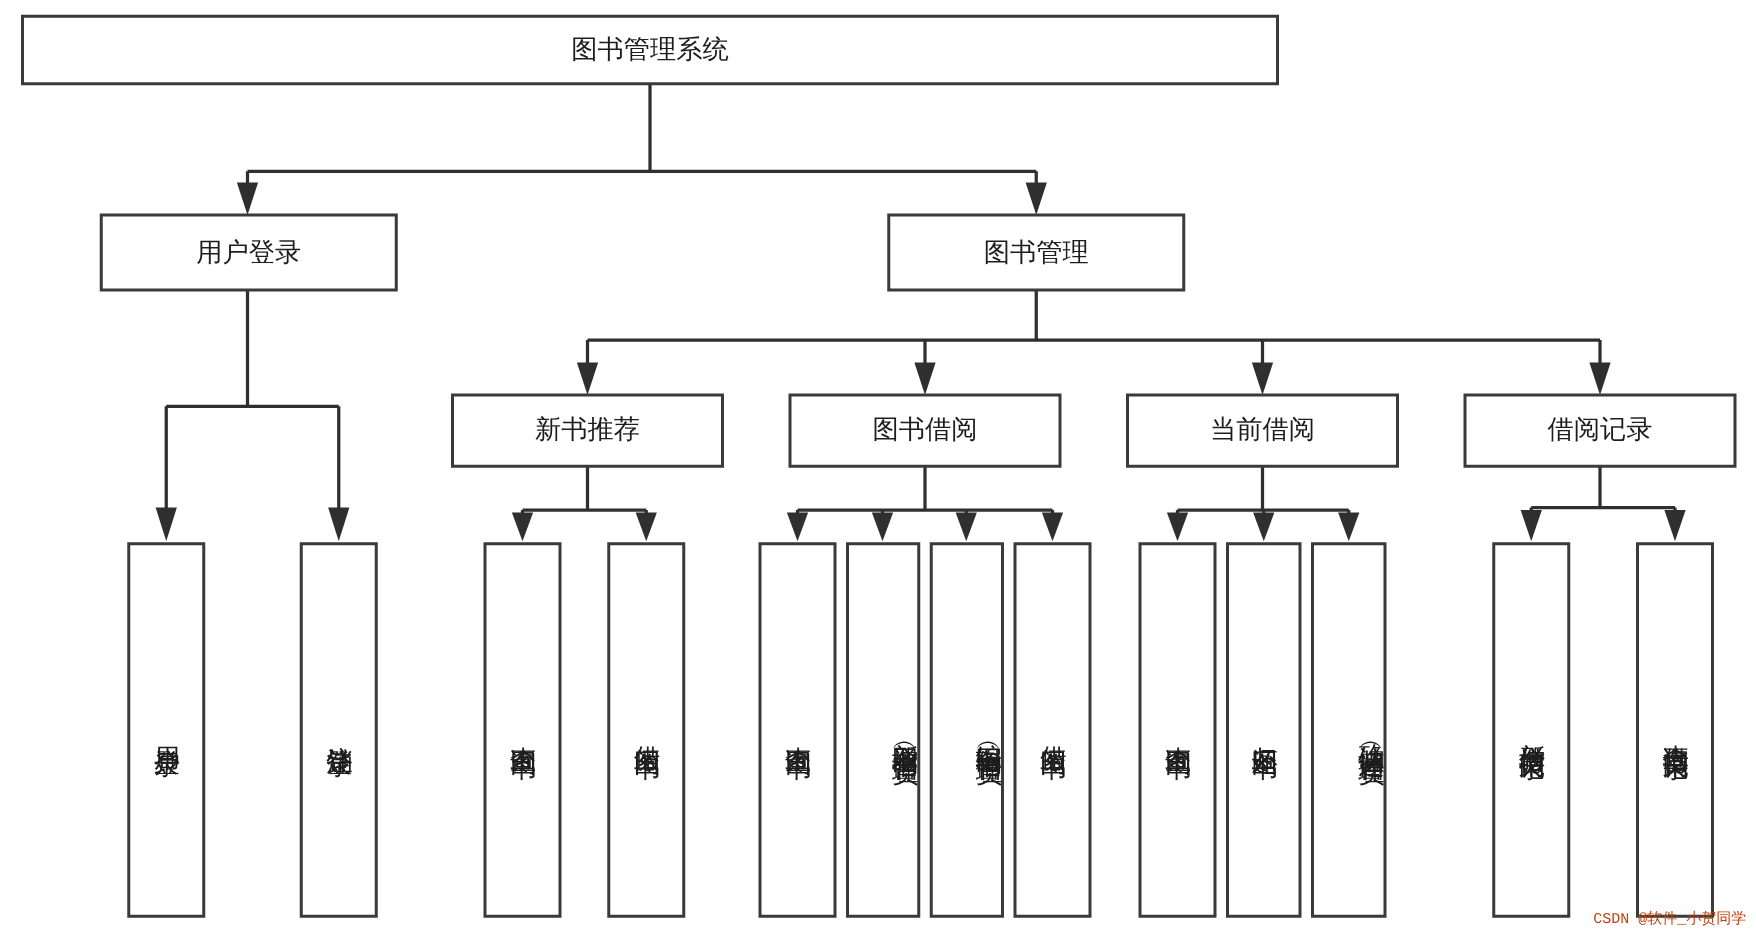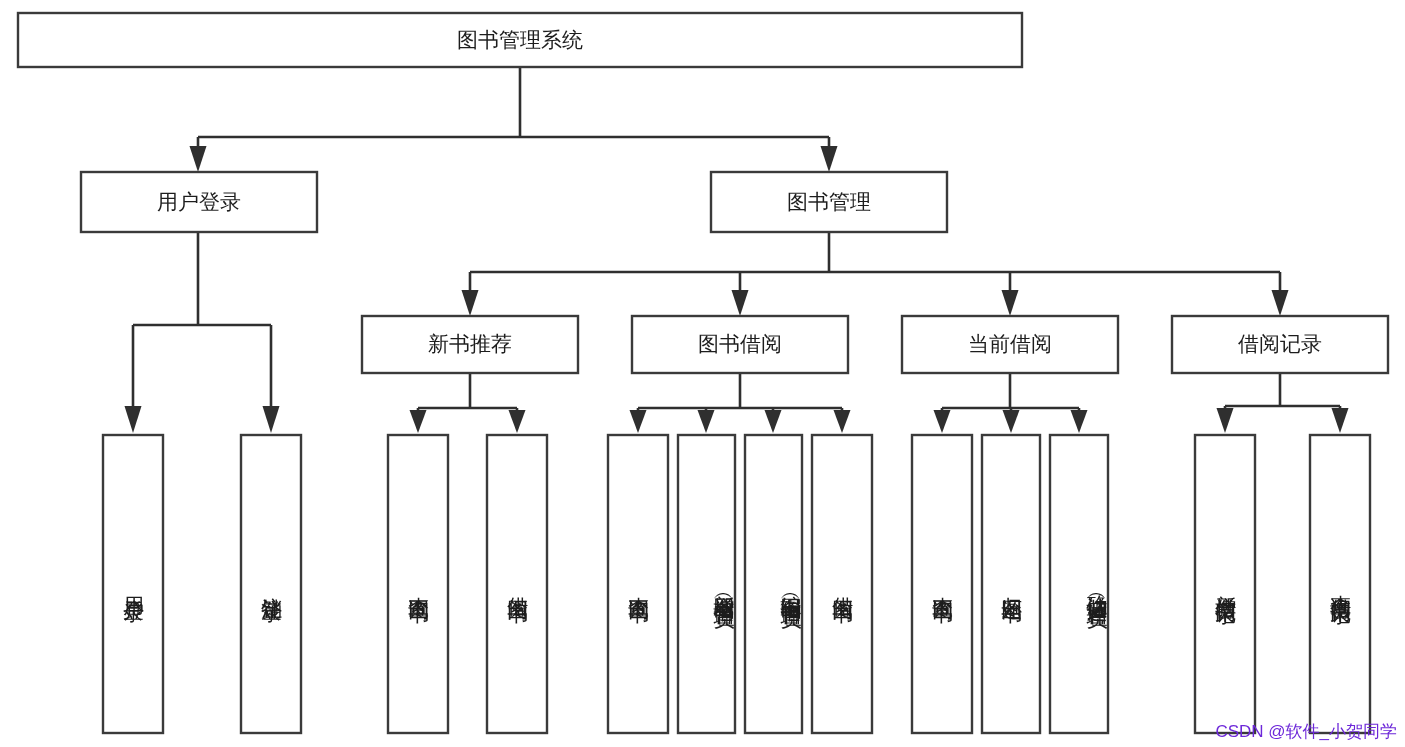--- a/index.html
+++ b/index.html
@@ -61,23 +61,23 @@
     display: flex;
     align-items: center;
     justify-content: center;
     white-space: pre;
     user-select: none;
   }
   .watermark {
     position: absolute;
     right: 8px;
     bottom: 4px;
-    font-family: Liberation Sans, sans-serif;
-    font-size: 17px;
-    color: #6d28d9;
+    font-family: Liberation Mono, monospace;
+    font-size: 12px;
+    color: #c2410c;
     white-space: nowrap;
   }
 </style>
 </head>
 <body>
 
 <div id="diagram-root">
 
   <svg id="tree-svg" viewBox="0 0 1405 747">
     <defs>

